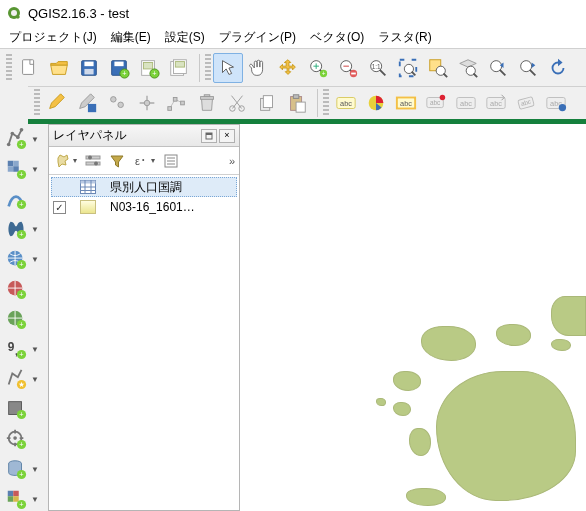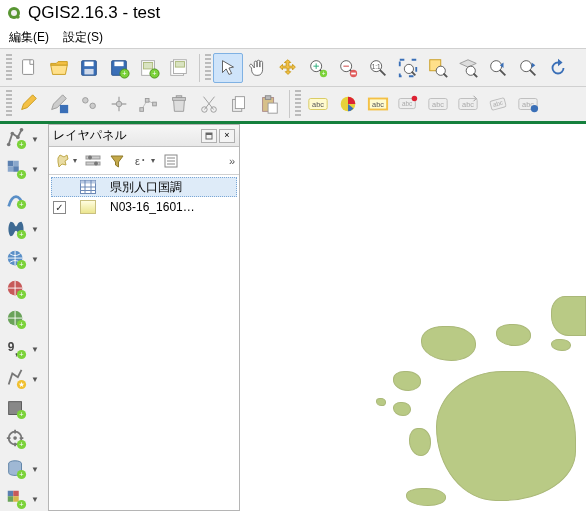--- a/index.html
+++ b/index.html
@@ -1,30 +1,30 @@
 <!DOCTYPE html>
 <html><head>
 <meta charset="utf-8">
 <style>
   * { box-sizing: border-box; margin: 0; padding: 0; }
   body { width: 586px; height: 511px; font-family: "Meiryo", "MS UI Gothic", sans-serif; font-size: 12px; background: #f0f0f0; overflow: hidden; position: relative; color: #000; }
 
   
   .titlebar { height: 26px; display: flex; align-items: center; padding: 0 6px; background: #fff; color: #000; }
   .titlebar .qgis-logo { width: 16px; height: 16px; margin-right: 6px; position: relative; }
-  .titlebar .title-text { font-size: 17px; }
+  .titlebar .title-text { font-size: 13px; }
 
   
   .menubar { height: 22px; background: #fff; display: flex; align-items: center; padding: 0 2px; font-size: 12px; }
   .menubar .menu-item { padding: 2px 7px; cursor: default; }
 
   
   .toolbar-row { background: #f0f0f0; display: flex; align-items: center; border-top: 1px solid #d0d0d0; }
   .toolbar-row.row1 { height: 38px; padding-left: 4px; }
-  .toolbar-row.row2 { height: 38px; padding-left: 4px; border-bottom: 3px solid #15803d; }
+  .toolbar-row.row2 { height: 38px; padding-left: 4px; border-bottom: 5px solid #15803d; margin-left: 28px; }
   .tb-group { display: flex; align-items: center; gap: 0px; padding: 0 2px; }
   .tb-group .grip { width: 6px; height: 28px; margin-right: 2px; background: repeating-linear-gradient(to bottom, #bbb 0 2px, transparent 2px 4px); background-size: 2px 4px; background-position: 2px 0; }
   .tb-btn { width: 30px; height: 30px; display: flex; align-items: center; justify-content: center; border: 1px solid transparent; border-radius: 2px; position: relative; }
   .tb-btn.active { background: #cfe4fa; border-color: #7fb1e3; }
   .tb-btn svg { width: 22px; height: 22px; }
   .sep { width:1px; height:28px; background:#c8c8c8; margin:0 3px; }
 
   
   .main-area { position: absolute; top: 124px; left:0; right:0; bottom:0; display: flex; }
   .left-toolbar { width: 48px; background: #f0f0f0; display: flex; flex-direction: column; align-items: flex-start; padding: 2px 2px; gap: 4px; }
@@ -61,22 +61,26 @@
     <svg viewBox="0 0 16 16">
         <circle cx="8" cy="8" r="6" fill="#589632"></circle>
         <path d="M8 8 L13 13" stroke="#589632" stroke-width="3"></path>
         <circle cx="8" cy="8" r="3" fill="#f0f0f0"></circle>
       </svg>
   </span>
   <span class="title-text">QGIS2.16.3 - test</span>
 </div>
 
 <div class="menubar">
+  <span class="menu-item">プロジェクト(J)</span>
   <span class="menu-item">編集(E)</span>
   <span class="menu-item">設定(S)</span>
+  <span class="menu-item">プラグイン(P)</span>
+  <span class="menu-item">ベクタ(O)</span>
+  <span class="menu-item">ラスタ(R)</span>
 </div>
 
 <div class="toolbar-row row1">
   <div class="tb-group">
     <div class="grip"></div>
     <div class="tb-btn">
         <svg viewBox="0 0 24 24">
           <rect x="5" y="3" width="12" height="16" rx="1" fill="#fff" stroke="#888"></rect>
           <path d="M13 3v5h4" fill="none" stroke="#888"></path>
         </svg>

